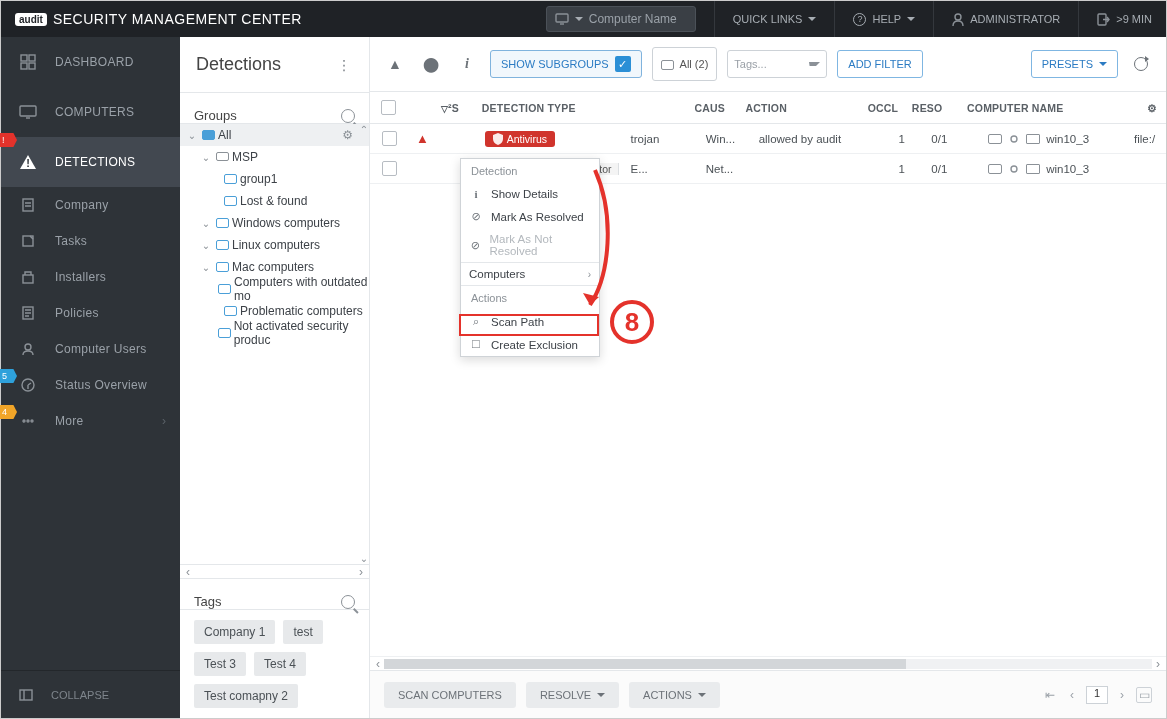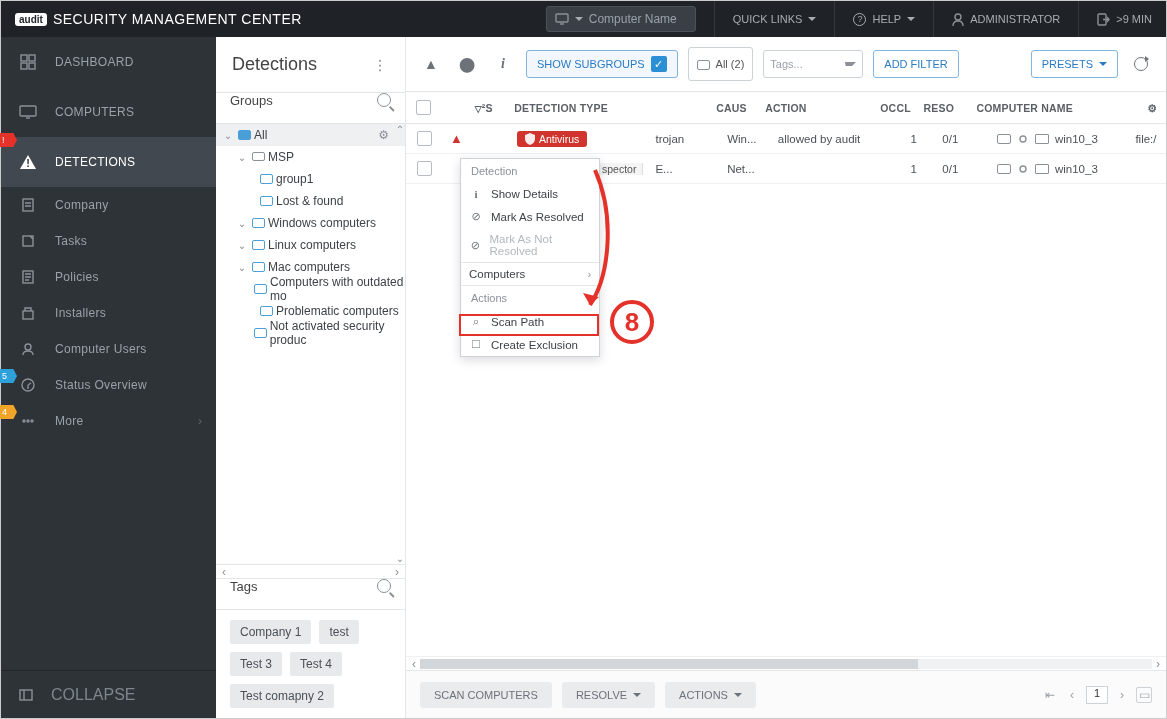--- a/index.html
+++ b/index.html
@@ -8,40 +8,40 @@
 .topbar { height: 36px; background: #1f2226; color: #fff; display: flex; align-items: center; padding: 0 14px; font-size: 13px; }
 .brand-badge { background:#fff;color:#1f2226;font-size:10px;font-weight:bold;padding:1px 4px;border-radius:3px;margin-right:6px;}
 .brand-text { font-weight: 300; letter-spacing: .5px; font-size: 14px;}
 .topbar .spacer { flex: 1; }
 .search-box { background: #3a3f45; width: 150px; height: 26px; border-radius: 3px; display:flex; align-items:center; padding:0 8px; color:#9aa1a8; gap:6px; font-size:12px; border:1px solid #4b5158;}
 .topbar .link { margin-left: 18px; color:#a7adb3; font-size:11px; display:flex; align-items:center; gap:6px; cursor:pointer; border-left:1px solid #34383d; padding-left:18px; height:36px;}
 .topbar .link.first { border-left:1px solid #34383d;}
 .caret-down{width:0;height:0;border-left:4px solid transparent;border-right:4px solid transparent;border-top:4px solid #a7adb3;display:inline-block;}
 
 .body-row { flex: 1; display: flex; min-height:0;}
-.sidebar { width: 215px; background:#2e3338; color:#9aa1a8; display:flex; flex-direction:column; font-size:13px;}
+.sidebar { width: 179px; background:#2e3338; color:#9aa1a8; display:flex; flex-direction:column; font-size:13px;}
 .sb-item { display:flex; align-items:center; height:36px; padding-left:18px; gap:18px; cursor:pointer; position:relative;}
 .sb-item .ic { width:18px; height:18px; display:flex; align-items:center; justify-content:center;}
 .sb-item .lbl { font-size:12px; letter-spacing:.3px;}
 .sb-item.upper .lbl { text-transform:none; font-size:12px;}
 .sb-item.big { height:50px; }
 .sb-item.active { background:#424850; color:#fff;}
 .sb-item.active::before { content:""; position:absolute; left:0; top:0; bottom:0; width:3px; background:#424850;}
 .notch { position:absolute; left:-2px; width:18px; height:14px; display:flex; align-items:center; font-size:9px;}
 .notch.red{ top:-4px; background:#e4322b; color:#fff; clip-path: polygon(0 0,80% 0,100% 50%,80% 100%,0 100%); padding-left:3px;}
 .notch.blue{ background:#2ea1db;}
 .notch.orange{ background:#f1a528;}
-.sb-collapse { margin-top:auto; height:48px; display:flex; align-items:center; padding-left:18px; gap:18px; font-size:16px; color:#7e858c; border-top:1px solid #23272b;}
+.sb-collapse { margin-top:auto; height:48px; display:flex; align-items:center; padding-left:18px; gap:18px; font-size:11px; color:#7e858c; border-top:1px solid #23272b;}
 .sb-item .chev { margin-left:auto; margin-right:14px; color:#5a6168; font-size:12px;}
 
 .center { flex:1; display:flex; background:#fff; min-width:0;}
 .col-groups { width:190px; border-right:1px solid #e4e7ea; display:flex; flex-direction:column;}
 .sec-head { height:55px; display:flex; align-items:center; padding:0 16px; font-size:18px; color:#444; justify-content:space-between;}
 .sec-head .menu-dots{ letter-spacing:2px; color:#7b8187; font-size:14px; cursor:pointer;}
-.sec-sub { height:32px; display:flex; align-items:flex-start; padding:0 14px; font-size:13px; color:#444; border-top:1px solid #e4e7ea; border-bottom:1px solid #e4e7ea; justify-content:space-between;}
+.sec-sub { height:32px; display:flex; align-items:flex-end; padding:0 14px; font-size:13px; color:#444; border-top:1px solid #e4e7ea; border-bottom:1px solid #e4e7ea; justify-content:space-between;}
 .sec-sub .mag { width:14px; height:14px; border:1.5px solid #8b9197; border-radius:50%; position:relative;}
 .sec-sub .mag::after{content:"";position:absolute;width:6px;height:1.5px;background:#8b9197;bottom:-3px;right:-5px;transform:rotate(45deg);}
 .tree { flex:1; overflow:hidden; font-size:12px; color:#3d4248; position:relative;}
 .tree-scroll{ position:absolute; right:0; top:0; bottom:0; width:10px; display:flex; flex-direction:column; align-items:center;}
 .tree-scroll .arr{font-size:10px;color:#8b9197;}
 .tree-row { display:flex; align-items:center; height:22px; padding-left:6px; gap:2px; cursor:pointer;}
 .tree-row.sel { background:#eef0f2;}
 .tr-sp { display:inline-block;}
 .tr-caret{ width:12px; color:#8b9197; font-size:10px; text-align:center;}
 .tr-ic{ width:16px; text-align:center;}
@@ -203,34 +203,34 @@
             <svg class="icon" width="14" height="14">
               <rect x="2" y="2" width="10" height="10"></rect>
               <path d="M9 2l3 3"></path>
             </svg>
           </span>
         <span class="lbl">Tasks</span>
       </div>
       <div class="sb-item">
         <span class="ic">
             <svg class="icon" width="14" height="14">
+              <rect x="2" y="5" width="10" height="8"></rect>
+              <path d="M4 5V2h6v3"></path>
+            </svg>
+          </span>
+        <span class="lbl">Installers</span>
+      </div>
+      <div class="sb-item">
+        <span class="ic">
+            <svg class="icon" width="14" height="14">
               <rect x="2" y="1" width="10" height="12"></rect>
               <path d="M4 4h6M4 7h6M4 10h4"></path>
             </svg>
           </span>
         <span class="lbl">Policies</span>
-      </div>
-      <div class="sb-item">
-        <span class="ic">
-            <svg class="icon" width="14" height="14">
-              <rect x="2" y="5" width="10" height="8"></rect>
-              <path d="M4 5V2h6v3"></path>
-            </svg>
-          </span>
-        <span class="lbl">Installers</span>
       </div>
       <div class="sb-item">
         <span class="ic">
             <svg class="icon" width="14" height="14">
               <circle cx="7" cy="5" r="3"></circle>
               <path d="M2 13c0-3 2-4 5-4s5 1 5 4"></path>
             </svg>
           </span>
         <span class="lbl">Computer Users</span>
       </div>

